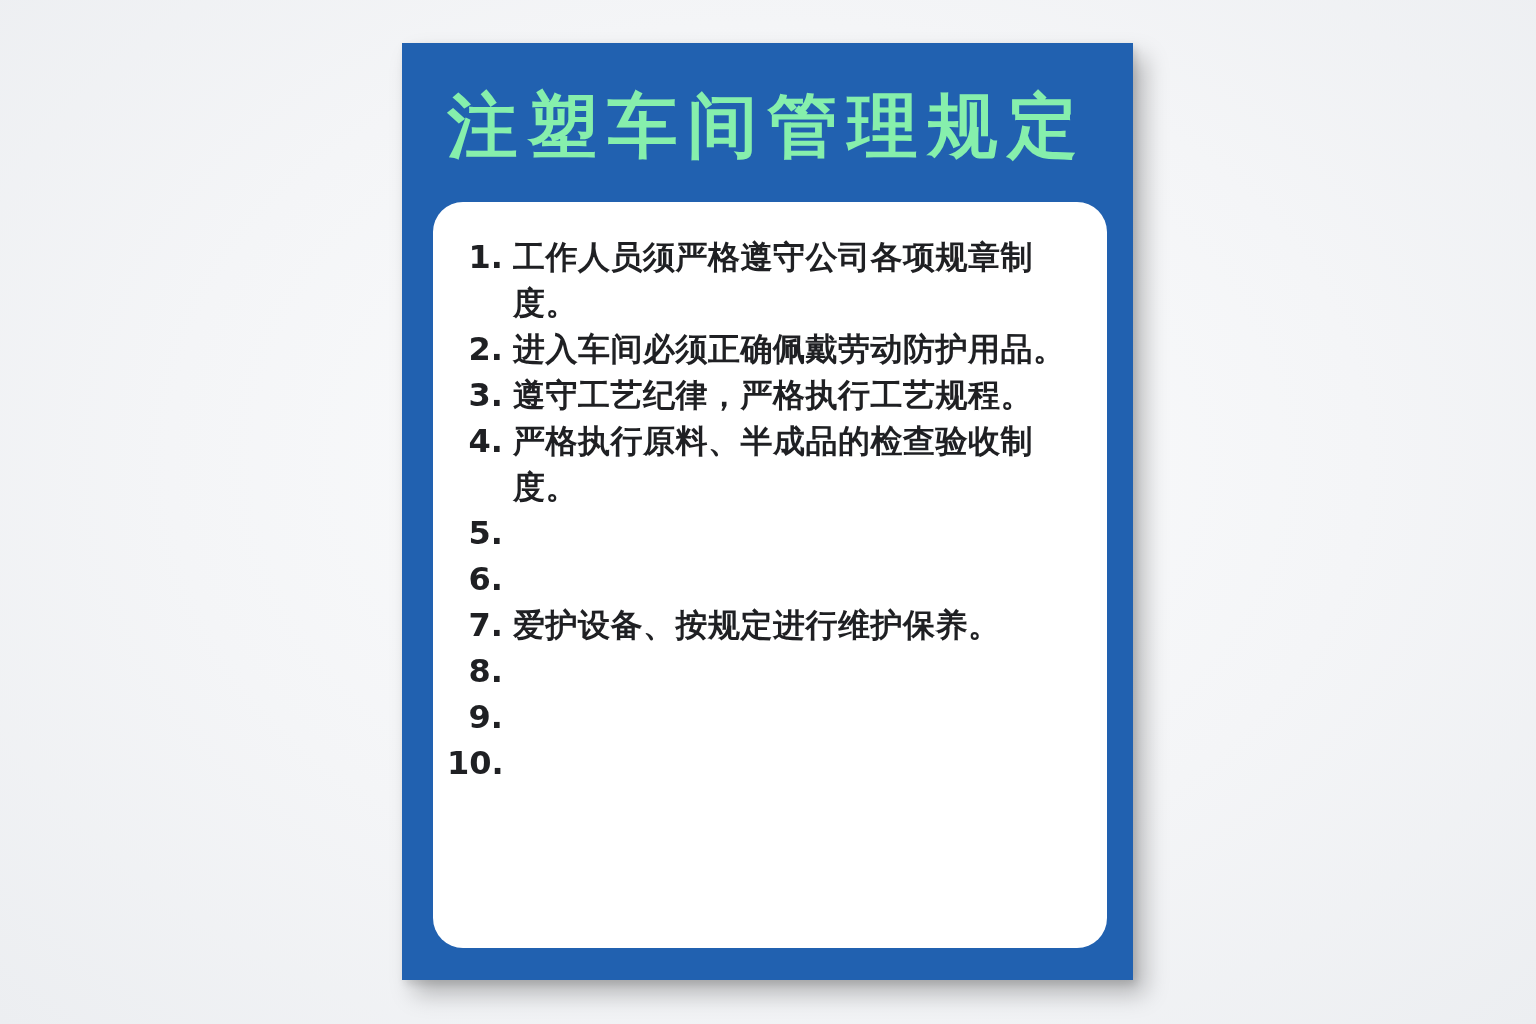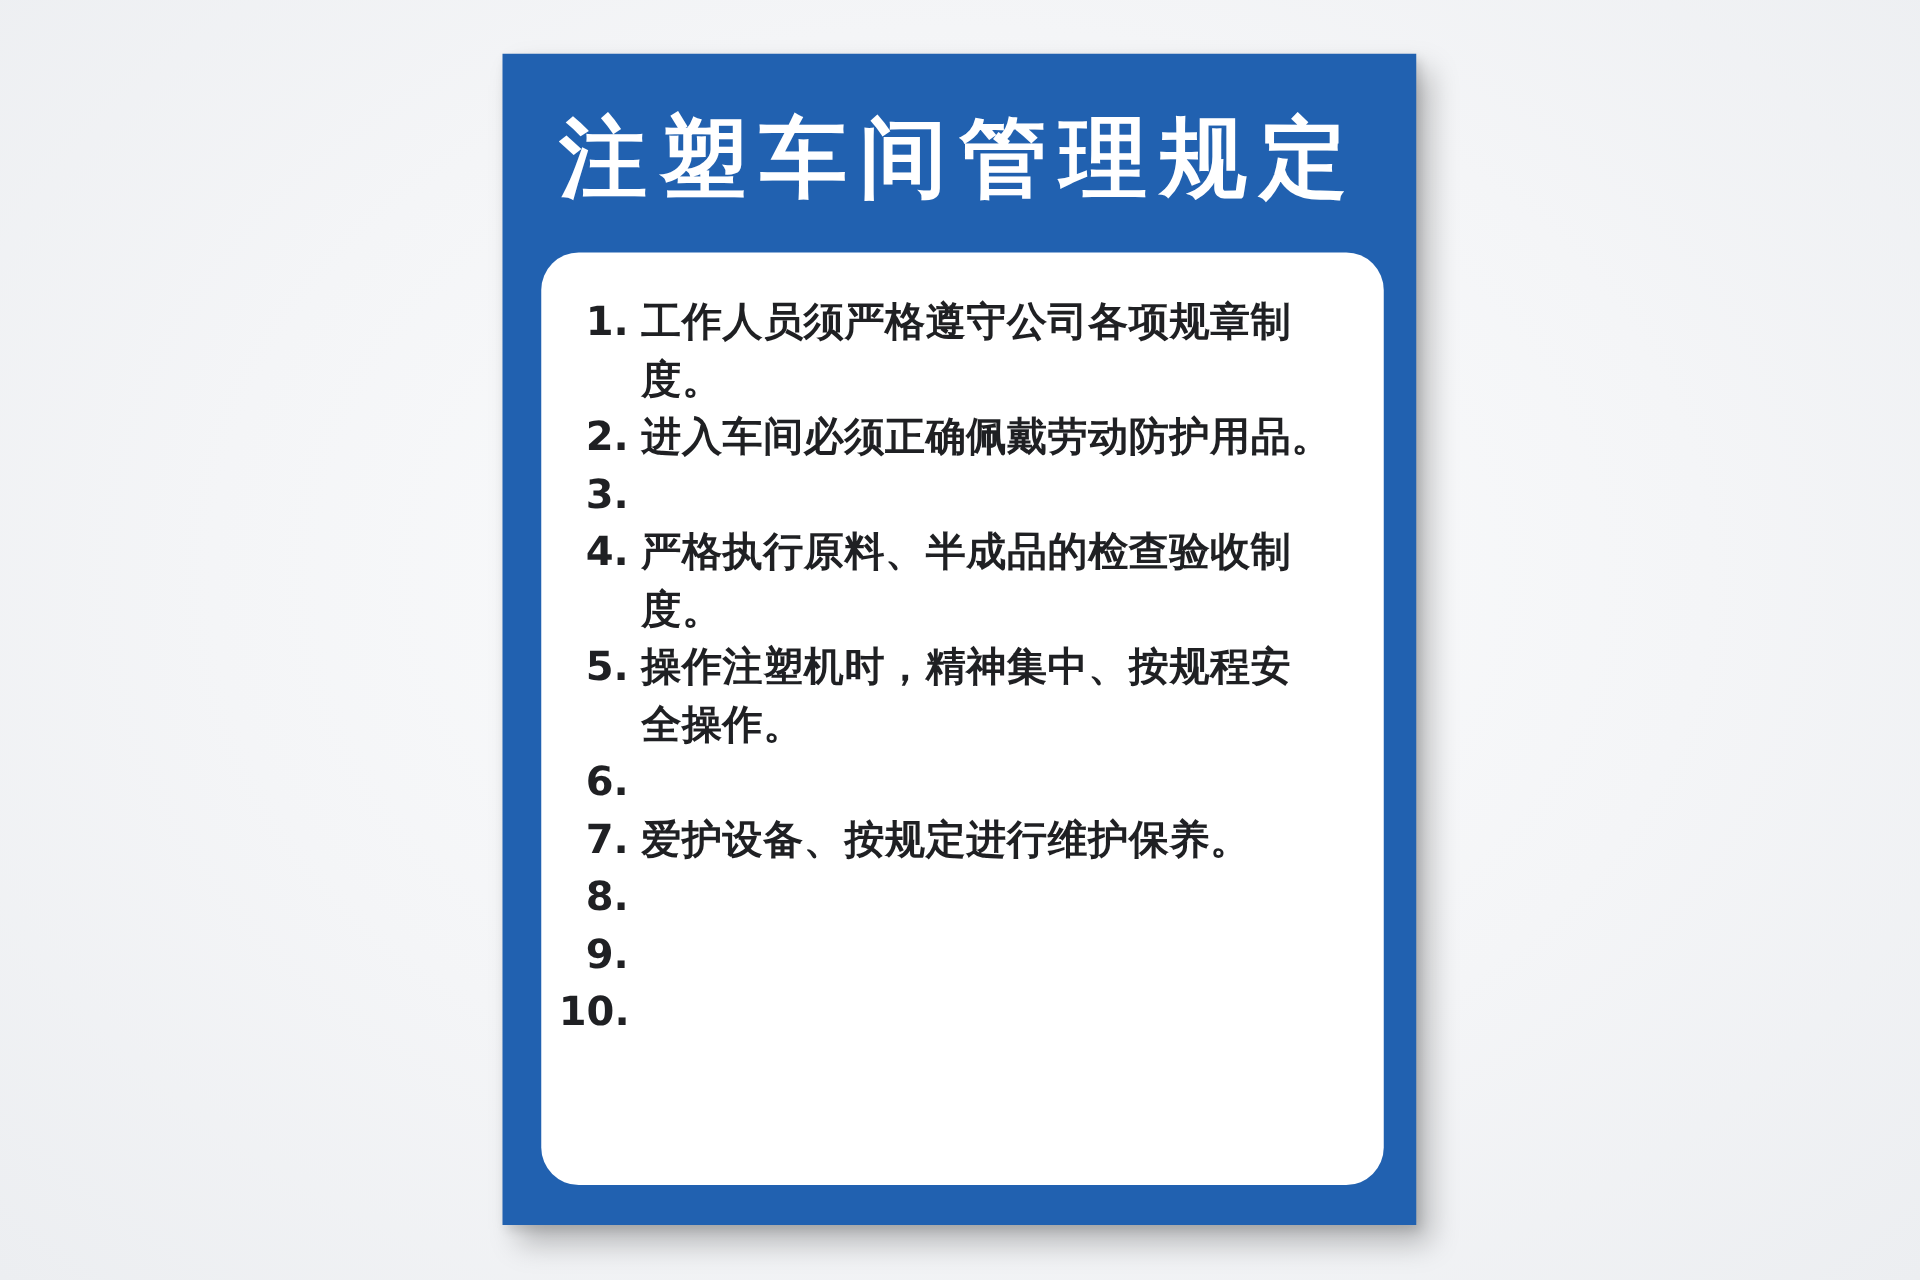--- a/index.html
+++ b/index.html
@@ -20,21 +20,21 @@
     top: 43px;
     width: 731px;
     height: 937px;
     background: #2161b0;
     box-shadow: 12px 14px 22px rgba(0,0,0,0.25), 3px 4px 8px rgba(0,0,0,0.12);
   }
   .poster-title {
     margin-top: 40px;
     width: 100%;
     text-align: center;
-    color: #ffffff;
+    color: #86efac;
     font-size: 70px;
     font-weight: 800;
     letter-spacing: 10px;
     line-height: 86px;
     white-space: nowrap;
   }
   .rules-panel {
     position: absolute;
     left: 31px;
     top: 159px;
@@ -83,30 +83,29 @@
         <span class="rule-num">1.</span>
         <span class="rule-text">工作人员须严格遵守公司各项规章制
 度。</span>
       </li>
       <li>
         <span class="rule-num">2.</span>
         <span class="rule-text">进入车间必须正确佩戴劳动防护用品。</span>
       </li>
       <li>
         <span class="rule-num">3.</span>
+        <span class="rule-text">遵守工艺纪律，严格执行工艺规程。</span>
       </li>
       <li>
         <span class="rule-num">4.</span>
         <span class="rule-text">严格执行原料、半成品的检查验收制
 度。</span>
       </li>
       <li>
         <span class="rule-num">5.</span>
-        <span class="rule-text">操作注塑机时，精神集中、按规程安
-全操作。</span>
       </li>
       <li>
         <span class="rule-num">6.</span>
       </li>
       <li>
         <span class="rule-num">7.</span>
         <span class="rule-text">爱护设备、按规定进行维护保养。</span>
       </li>
       <li>
         <span class="rule-num">8.</span>

